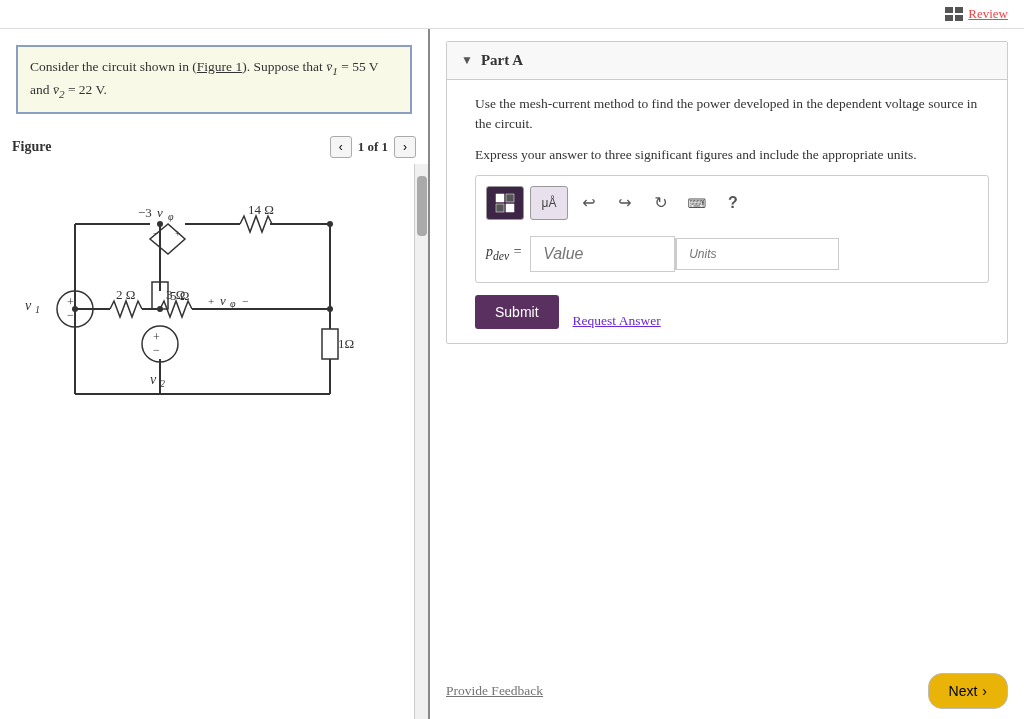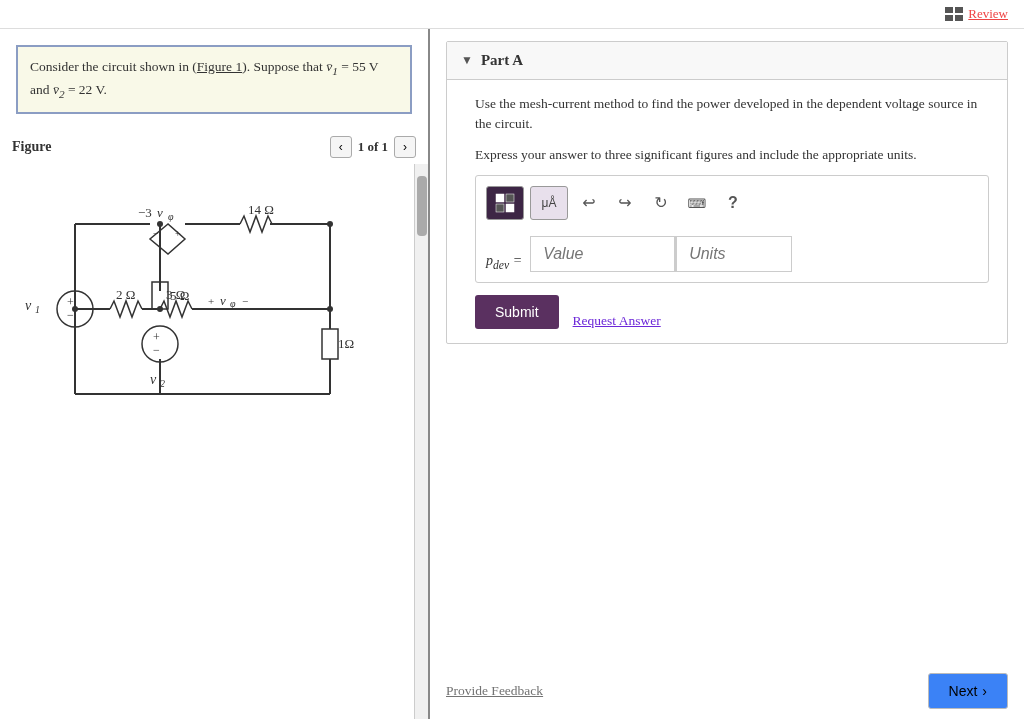--- a/index.html
+++ b/index.html
@@ -178,21 +178,21 @@
       height: 30px;
       border: none;
       background: transparent;
       cursor: pointer;
       font-size: 16px;
       color: #555;
     }
 
     .input-row {
       display: flex;
-      align-items: flex-end;
+      align-items: center;
       gap: 0;
     }
     .pdev-label {
       font-style: italic;
       font-size: 14px;
       margin-right: 8px;
       white-space: nowrap;
     }
     .value-input {
       border: 1px solid #ccc;
@@ -201,23 +201,23 @@
       font-size: 16px;
       color: #0f172a;
       width: 145px;
       outline: none;
     }
     .units-input {
       border: 1px solid #ccc;
       border-left: 2px solid #ccc;
       padding: 8px 12px;
       font-style: italic;
-      font-size: 16px;
+      font-size: 12px;
       color: #aaa;
-      width: 117px;
+      width: 164px;
       outline: none;
     }
 
     .action-row {
       display: flex;
       align-items: flex-end;
       gap: 14px;
       margin-top: 12px;
     }
     .submit-btn {
@@ -243,25 +243,25 @@
       padding: 10px 16px;
       margin-top: auto;
     }
     .provide-feedback-link {
       color: #737373;
       text-decoration: underline;
       cursor: pointer;
       font-size: 13.5px;
     }
     .next-btn {
-      background: #3b82f6;
+      background: #eab308;
       border: 1px solid #bbb;
       padding: 9px 20px;
       font-size: 14px;
-      border-radius: 3px;
+      border-radius: 14px;
       cursor: pointer;
       display: flex;
       align-items: center;
       gap: 5px;
     }
 
     
     .circuit-svg-wrapper {
       padding: 10px 10px 10px 20px;
     }

